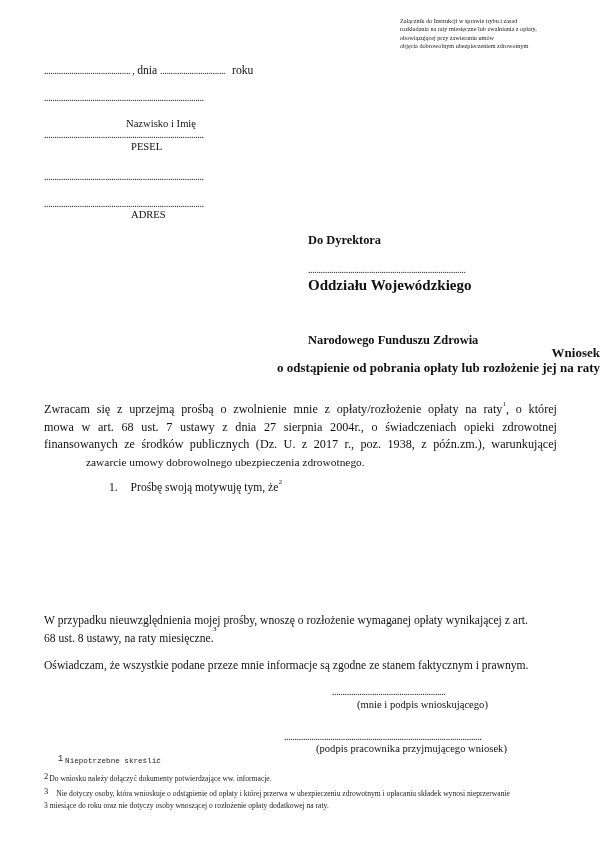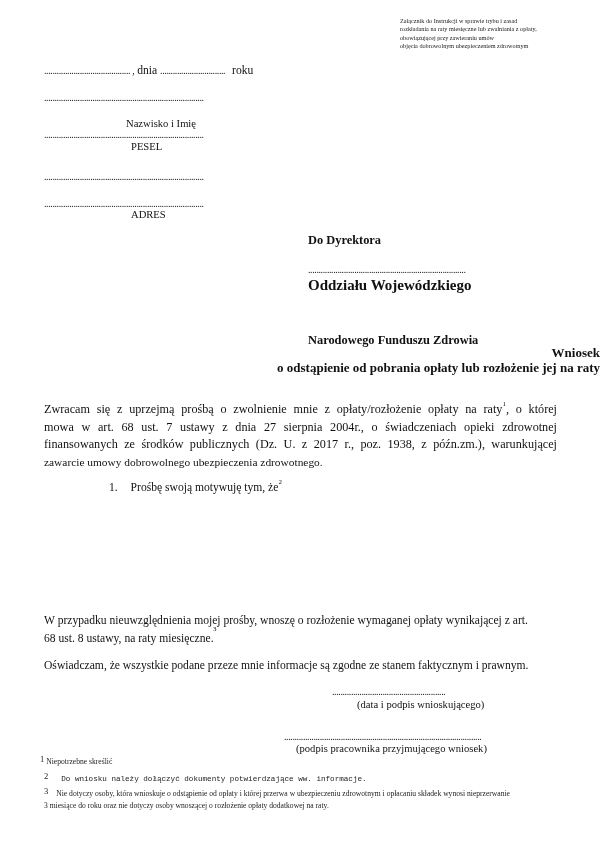--- a/index.html
+++ b/index.html
@@ -51,44 +51,44 @@
 <div class="abs bold" style="left:308px; top:277px; font-size:15px;">Oddziału Wojewódzkiego</div>
 <div class="abs bold" style="left:308px; top:293px; font-size:12.4px;margin-top:40px;">Narodowego Funduszu Zdrowia</div>
 
 <div class="abs title" style="left:0; width:600px; top:345px;">Wniosek</div>
 <div class="abs title" style="left:0; width:600px; top:360px;">o odstąpienie od pobrania opłaty lub rozłożenie jej na raty</div>
 
 <div class="abs body-text" style="left:44px; top:401px; width:513px; white-space:normal;">
   <div class="just"><span>Zwracam się z uprzejmą prośbą o zwolnienie mnie z opłaty/rozłożenie opłaty na raty</span><sup>1</sup><span>, o której</span></div>
   <div class="just">mowa w art. 68 ust. 7 ustawy z dnia 27 sierpnia 2004r., o świadczeniach opieki zdrowotnej</div>
   <div class="just">finansowanych  ze  środków publicznych (Dz. U. z 2017 r., poz. 1938, z późn.zm.), warunkującej</div>
-  <div style="font-size:11.4px;">zawarcie umowy dobrowolnego ubezpieczenia  zdrowotnego.</div>
+  <div style="font-size:11.4px;margin-left:42px;">zawarcie umowy dobrowolnego ubezpieczenia  zdrowotnego.</div>
 </div>
 
 <div class="abs f12" style="left:64px; top:481px;margin-left:45px;">
   <span>1.</span>
   <span style="margin-left:10px;">Prośbę swoją motywuję tym, że</span><sup>2</sup>
 </div>
 <div class="abs" style="left:64px; top:500px; width:490px; height:100px;"></div>
 
 <div class="abs f12" style="left:44px; top:614px;">W przypadku nieuwzględnienia mojej prośby, wnoszę o rozłożenie wymaganej opłaty wynikającej z art.</div>
 <div class="abs f12" style="left:44px; top:632px;">
   <span>68 ust. 8 ustawy, na raty miesięczne.</span>
 </div>
 <div class="abs" style="left:213px; top:625px; font-size:7px;">3</div>
 
 <div class="abs f12" style="left:44px; top:659px;">Oświadczam, że wszystkie podane przeze mnie informacje są zgodne ze stanem faktycznym  i prawnym.</div>
 
 <div class="abs dots" style="left:332px; top:686px;">......................................................</div>
-<div class="abs f11" style="left:357px; top:699px;">(data  i podpis wnioskującego)</div>
+<div class="abs f11" style="left:357px; top:699px;">(mnie  i podpis wnioskującego)</div>
 <div class="abs dots" style="left:284px; top:731px;">..............................................................................................</div>
-<div class="abs f11" style="left:296px; top:743px;">(podpis pracownika przyjmującego wniosek)</div>
+<div class="abs f11" style="left:316px; top:743px;">(podpis pracownika przyjmującego wniosek)</div>
 
-<div class="abs fn" style="left:40px; top:757px;">
+<div class="abs fn" style="left:58px; top:757px;font-family:Liberation Mono, monospace;">
   <sup>1</sup><span style="margin-left:2px;">Niepotrzebne skreślić</span>
 </div>
 <div class="abs fn" style="left:44px; top:774px;">
-  <sup>2</sup><span style="margin-left:13px;font-family:Liberation Mono, monospace;">Do wniosku należy dołączyć dokumenty potwierdzające ww. informacje.</span>
+  <sup>2</sup><span style="margin-left:1px;">Do wniosku należy dołączyć dokumenty potwierdzające ww. informacje.</span>
 </div>
 <div class="abs fn" style="left:44px; top:789px;">
   <sup>3</sup><span style="margin-left:8px;">Nie dotyczy osoby, która wnioskuje o odstąpienie od opłaty i której przerwa w ubezpieczeniu zdrowotnym i opłacaniu składek wynosi nieprzerwanie</span>
 </div>
 <div class="abs fn" style="left:44px; top:801px;"> 3  miesiące do roku oraz  nie dotyczy osoby wnoszącej o rozłożenie opłaty dodatkowej na raty.</div>
 
 </body></html>

